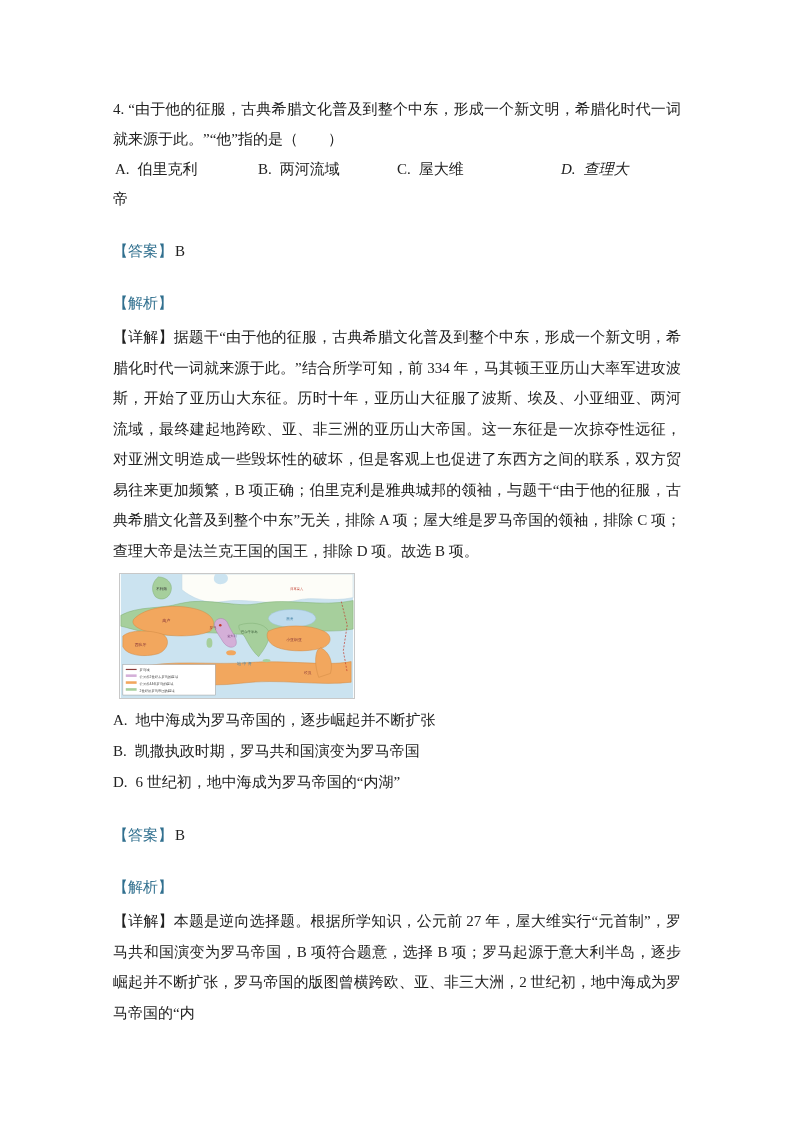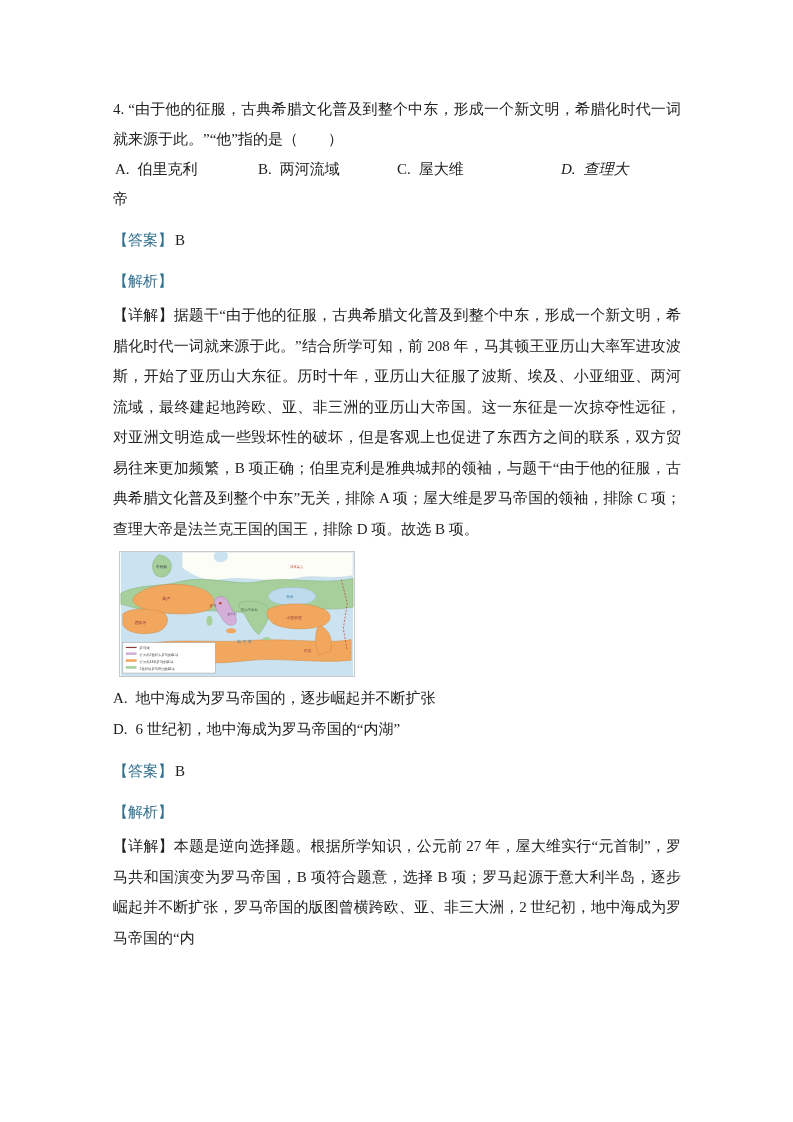--- a/index.html
+++ b/index.html
@@ -8,21 +8,21 @@
     font-family:"Liberation Serif","DejaVu Serif",serif;color:#212121;
   }
   .page{position:absolute;left:113px;top:88px;width:568px;}
   .para{font-size:15px;line-height:30px;text-align:justify;text-justify:inter-character;margin:0 0 7px 0;}
   .stem{font-size:15px;line-height:30px;text-align:justify;margin:0;}
   .optrow4{position:relative;height:30px;font-size:15px;line-height:30px;}
   .optrow4 .opt{position:absolute;top:0;white-space:nowrap;}
   .opt-a{left:2px;}.opt-b{left:145px;}.opt-c{left:284px;}.opt-d{left:448px;font-style:italic;}
   .okey{margin-right:8px;}
   .wrapline{font-size:15px;line-height:30px;}
-  .tagline{font-size:15px;line-height:30px;margin:11px 0 0 0;}
+  .tagline{font-size:15px;line-height:30px;margin:22px 0 0 0;}
   .tag-blue{color:#31708f;}
   .ansval{color:#212121;margin-left:2px;}
   .detail{font-size:15px;line-height:30.5px;text-align:justify;text-justify:inter-character;margin:4px 0 0 0;}
   .qblock{margin-top:6px;}
   .q5opts{margin-top:4px;}
   .q5opt{font-size:15px;line-height:31px;white-space:nowrap;}
   .q5opt .okey{margin-right:8px;}
   .mapwrap{margin:7px 0 6px 6px;width:236px;height:126px;border:1px solid #c8c8c8;box-sizing:border-box;}
   svg text{font-family:"Liberation Sans","DejaVu Sans",sans-serif;}
 </style>
@@ -46,21 +46,21 @@
         <span class="okey">C.</span><span>屋大维</span>
       </span>
       <span class="opt opt-d">
         <span class="okey">D.</span><span>查理大</span>
       </span>
     </div>
     <div class="wrapline">帝</div>
 
     <p class="tagline"><span class="tag-blue">【答案】</span><span class="ansval">B</span></p>
     <p class="tagline"><span class="tag-blue">【解析】</span></p>
-    <p class="detail">【详解】据题干“由于他的征服，古典希腊文化普及到整个中东，形成一个新文明，希腊化时代一词就来源于此。”结合所学可知，前 208 年，马其顿王亚历山大率军进攻波斯，开始了亚历山大东征。历时十年，亚历山大征服了波斯、埃及、小亚细亚、两河流域，最终建起地跨欧、亚、非三洲的亚历山大帝国。这一东征是一次掠夺性远征，对亚洲文明造成一些毁坏性的破坏，但是客观上也促进了东西方之间的联系，双方贸易往来更加频繁，B 项正确；伯里克利是雅典城邦的领袖，与题干“由于他的征服，古典希腊文化普及到整个中东”无关，排除 A 项；屋大维是罗马帝国的领袖，排除 C 项；查理大帝是法兰克王国的国王，排除 D 项。故选 B 项。</p>
+    <p class="detail">【详解】据题干“由于他的征服，古典希腊文化普及到整个中东，形成一个新文明，希腊化时代一词就来源于此。”结合所学可知，前 334 年，马其顿王亚历山大率军进攻波斯，开始了亚历山大东征。历时十年，亚历山大征服了波斯、埃及、小亚细亚、两河流域，最终建起地跨欧、亚、非三洲的亚历山大帝国。这一东征是一次掠夺性远征，对亚洲文明造成一些毁坏性的破坏，但是客观上也促进了东西方之间的联系，双方贸易往来更加频繁，B 项正确；伯里克利是雅典城邦的领袖，与题干“由于他的征服，古典希腊文化普及到整个中东”无关，排除 A 项；屋大维是罗马帝国的领袖，排除 C 项；查理大帝是法兰克王国的国王，排除 D 项。故选 B 项。</p>
   </div>
 
   <div class="qblock">
 
     <div class="mapwrap">
       <svg viewBox="0 0 236 126" width="234" height="124">
 
         <rect x="0" y="0" width="236" height="126" fill="#cbe3f0"></rect>
 
         <path d="M62,0 L236,0 L236,24 C214,29 196,22 178,27 C156,33 126,24 104,28 C86,31 72,24 62,16 Z" fill="#fdfdf8" stroke="#bcd6e4" stroke-width="0.6"></path>
@@ -115,20 +115,21 @@
           <rect x="5" y="109" width="11" height="2.6" fill="#f2a75e"></rect>
           <text x="19" y="112.4" font-size="3.4" fill="#444">公元前44年罗马的疆域</text>
           <rect x="5" y="116" width="11" height="2.6" fill="#a6cf9c"></rect>
           <text x="19" y="119.4" font-size="3.4" fill="#444">2世纪初罗马帝国的疆域</text>
         </g>
       </svg>
     </div>
 
     <div class="q5opts">
       <div class="q5opt"><span class="okey">A.</span><span>地中海成为罗马帝国的，逐步崛起并不断扩张</span></div>
+      <div class="q5opt"><span class="okey">B.</span><span>凯撒执政时期，罗马共和国演变为罗马帝国</span></div>
       <div class="q5opt"><span class="okey">D.</span><span>6 世纪初，地中海成为罗马帝国的“内湖”</span></div>
     </div>
 
     <p class="tagline"><span class="tag-blue">【答案】</span><span class="ansval">B</span></p>
     <p class="tagline"><span class="tag-blue">【解析】</span></p>
     <p class="detail">【详解】本题是逆向选择题。根据所学知识，公元前 27 年，屋大维实行“元首制”，罗马共和国演变为罗马帝国，B 项符合题意，选择 B 项；罗马起源于意大利半岛，逐步崛起并不断扩张，罗马帝国的版图曾横跨欧、亚、非三大洲，2 世纪初，地中海成为罗马帝国的“内</p>
   </div>
 
 </div>
 

